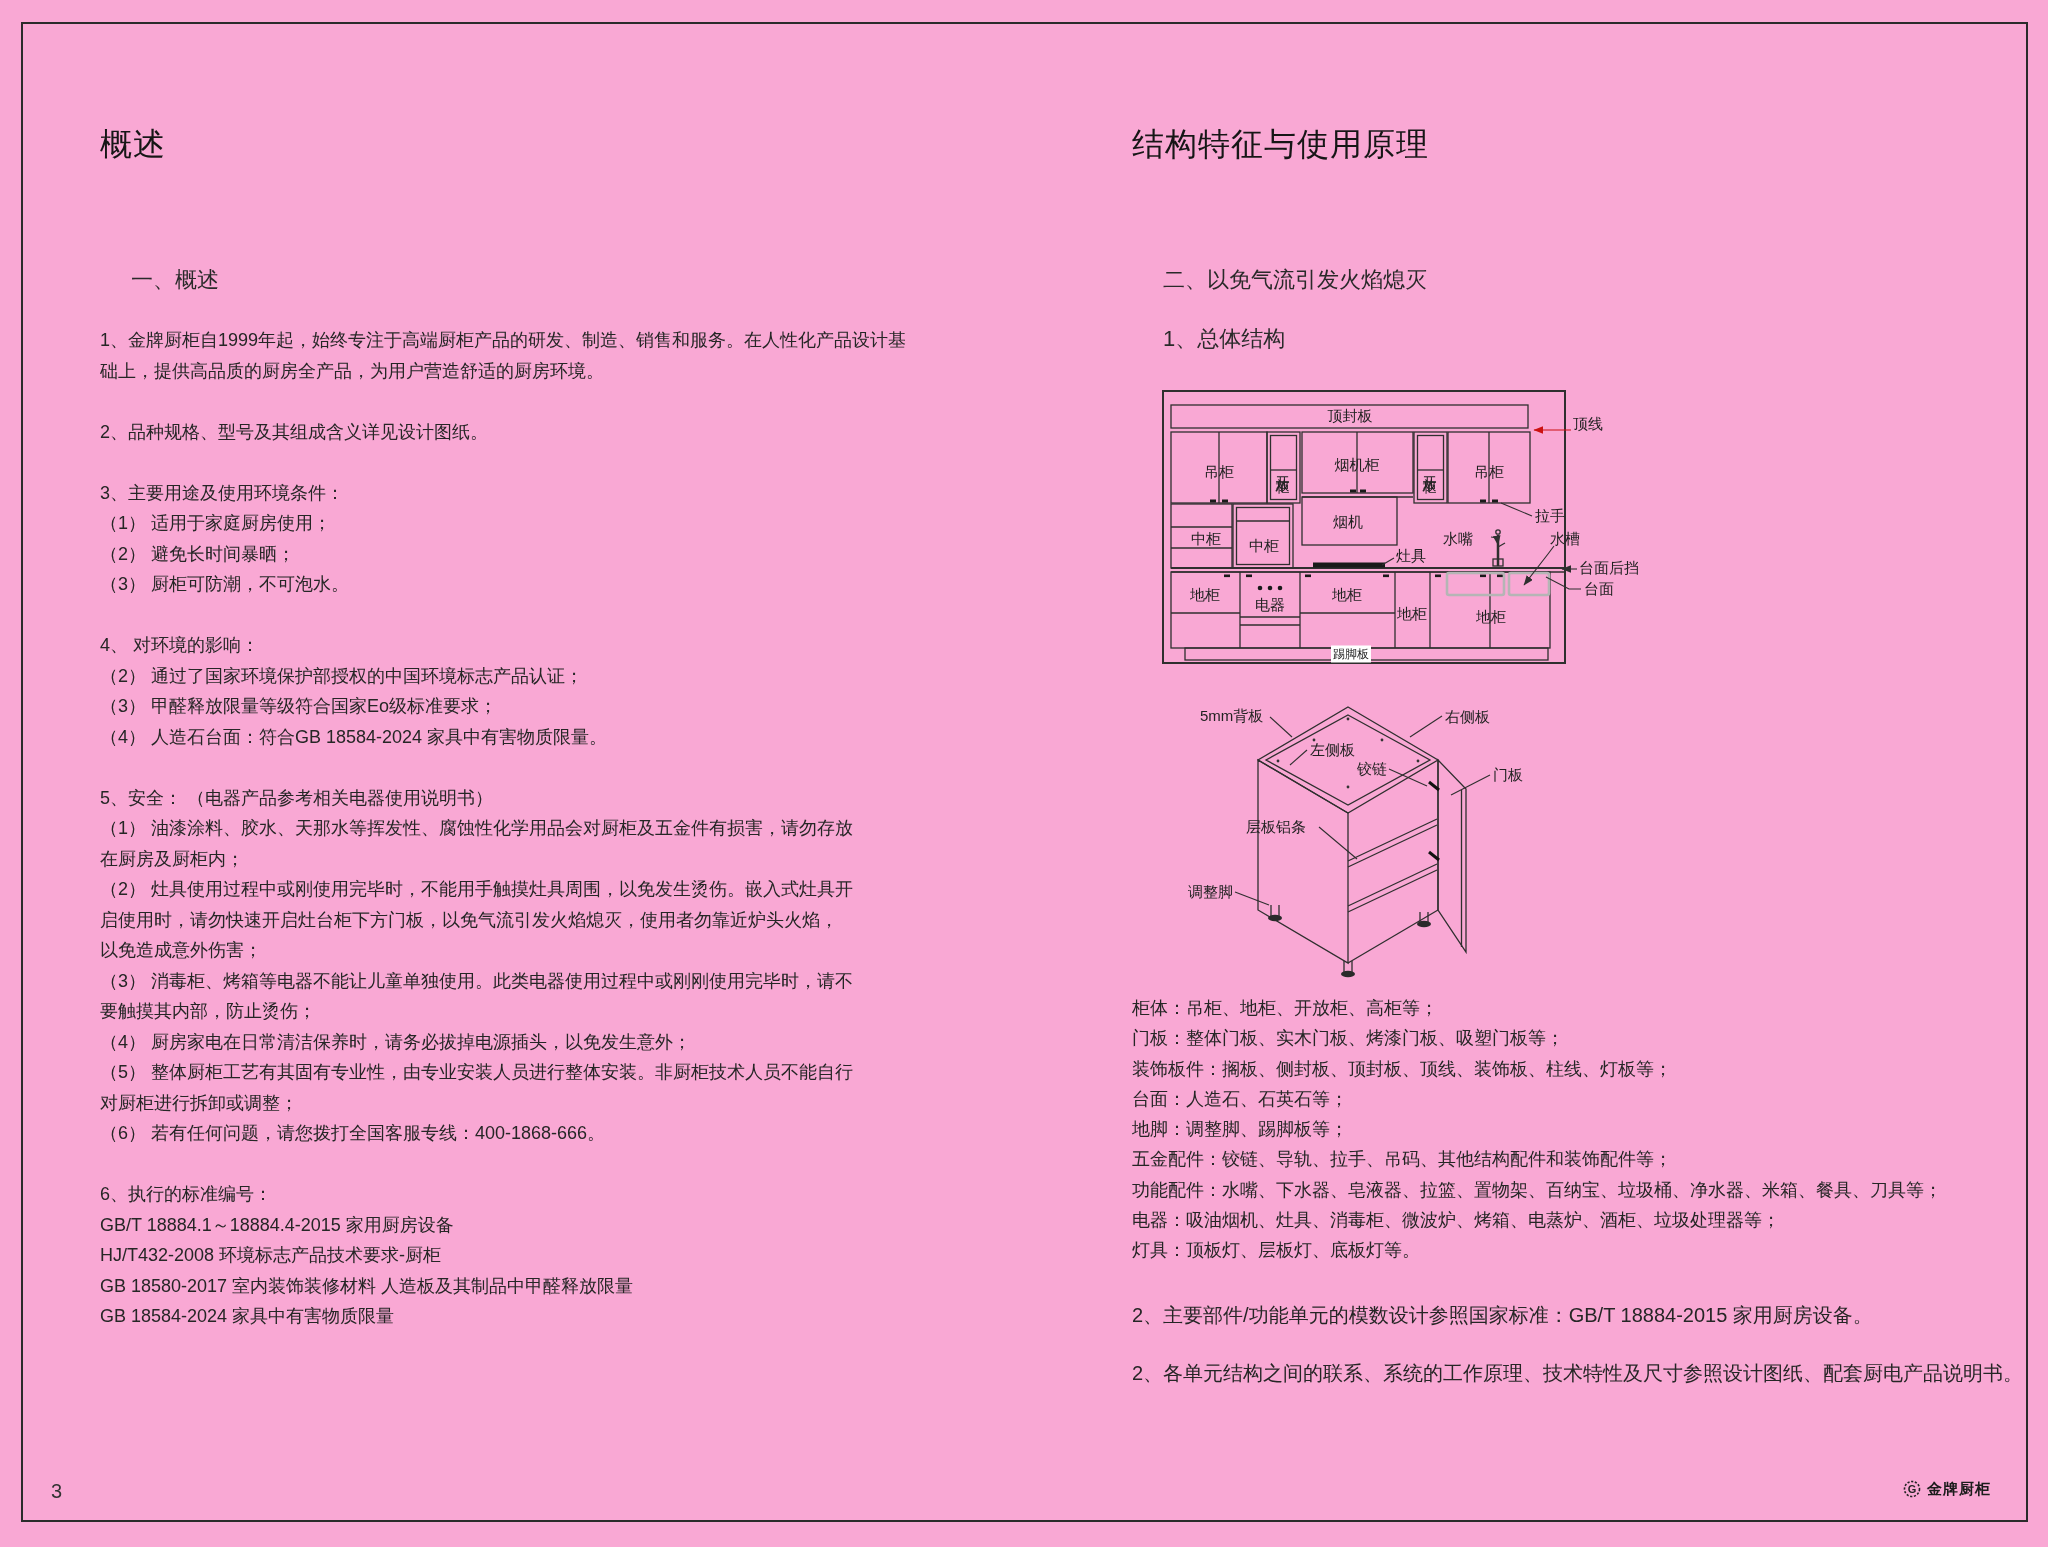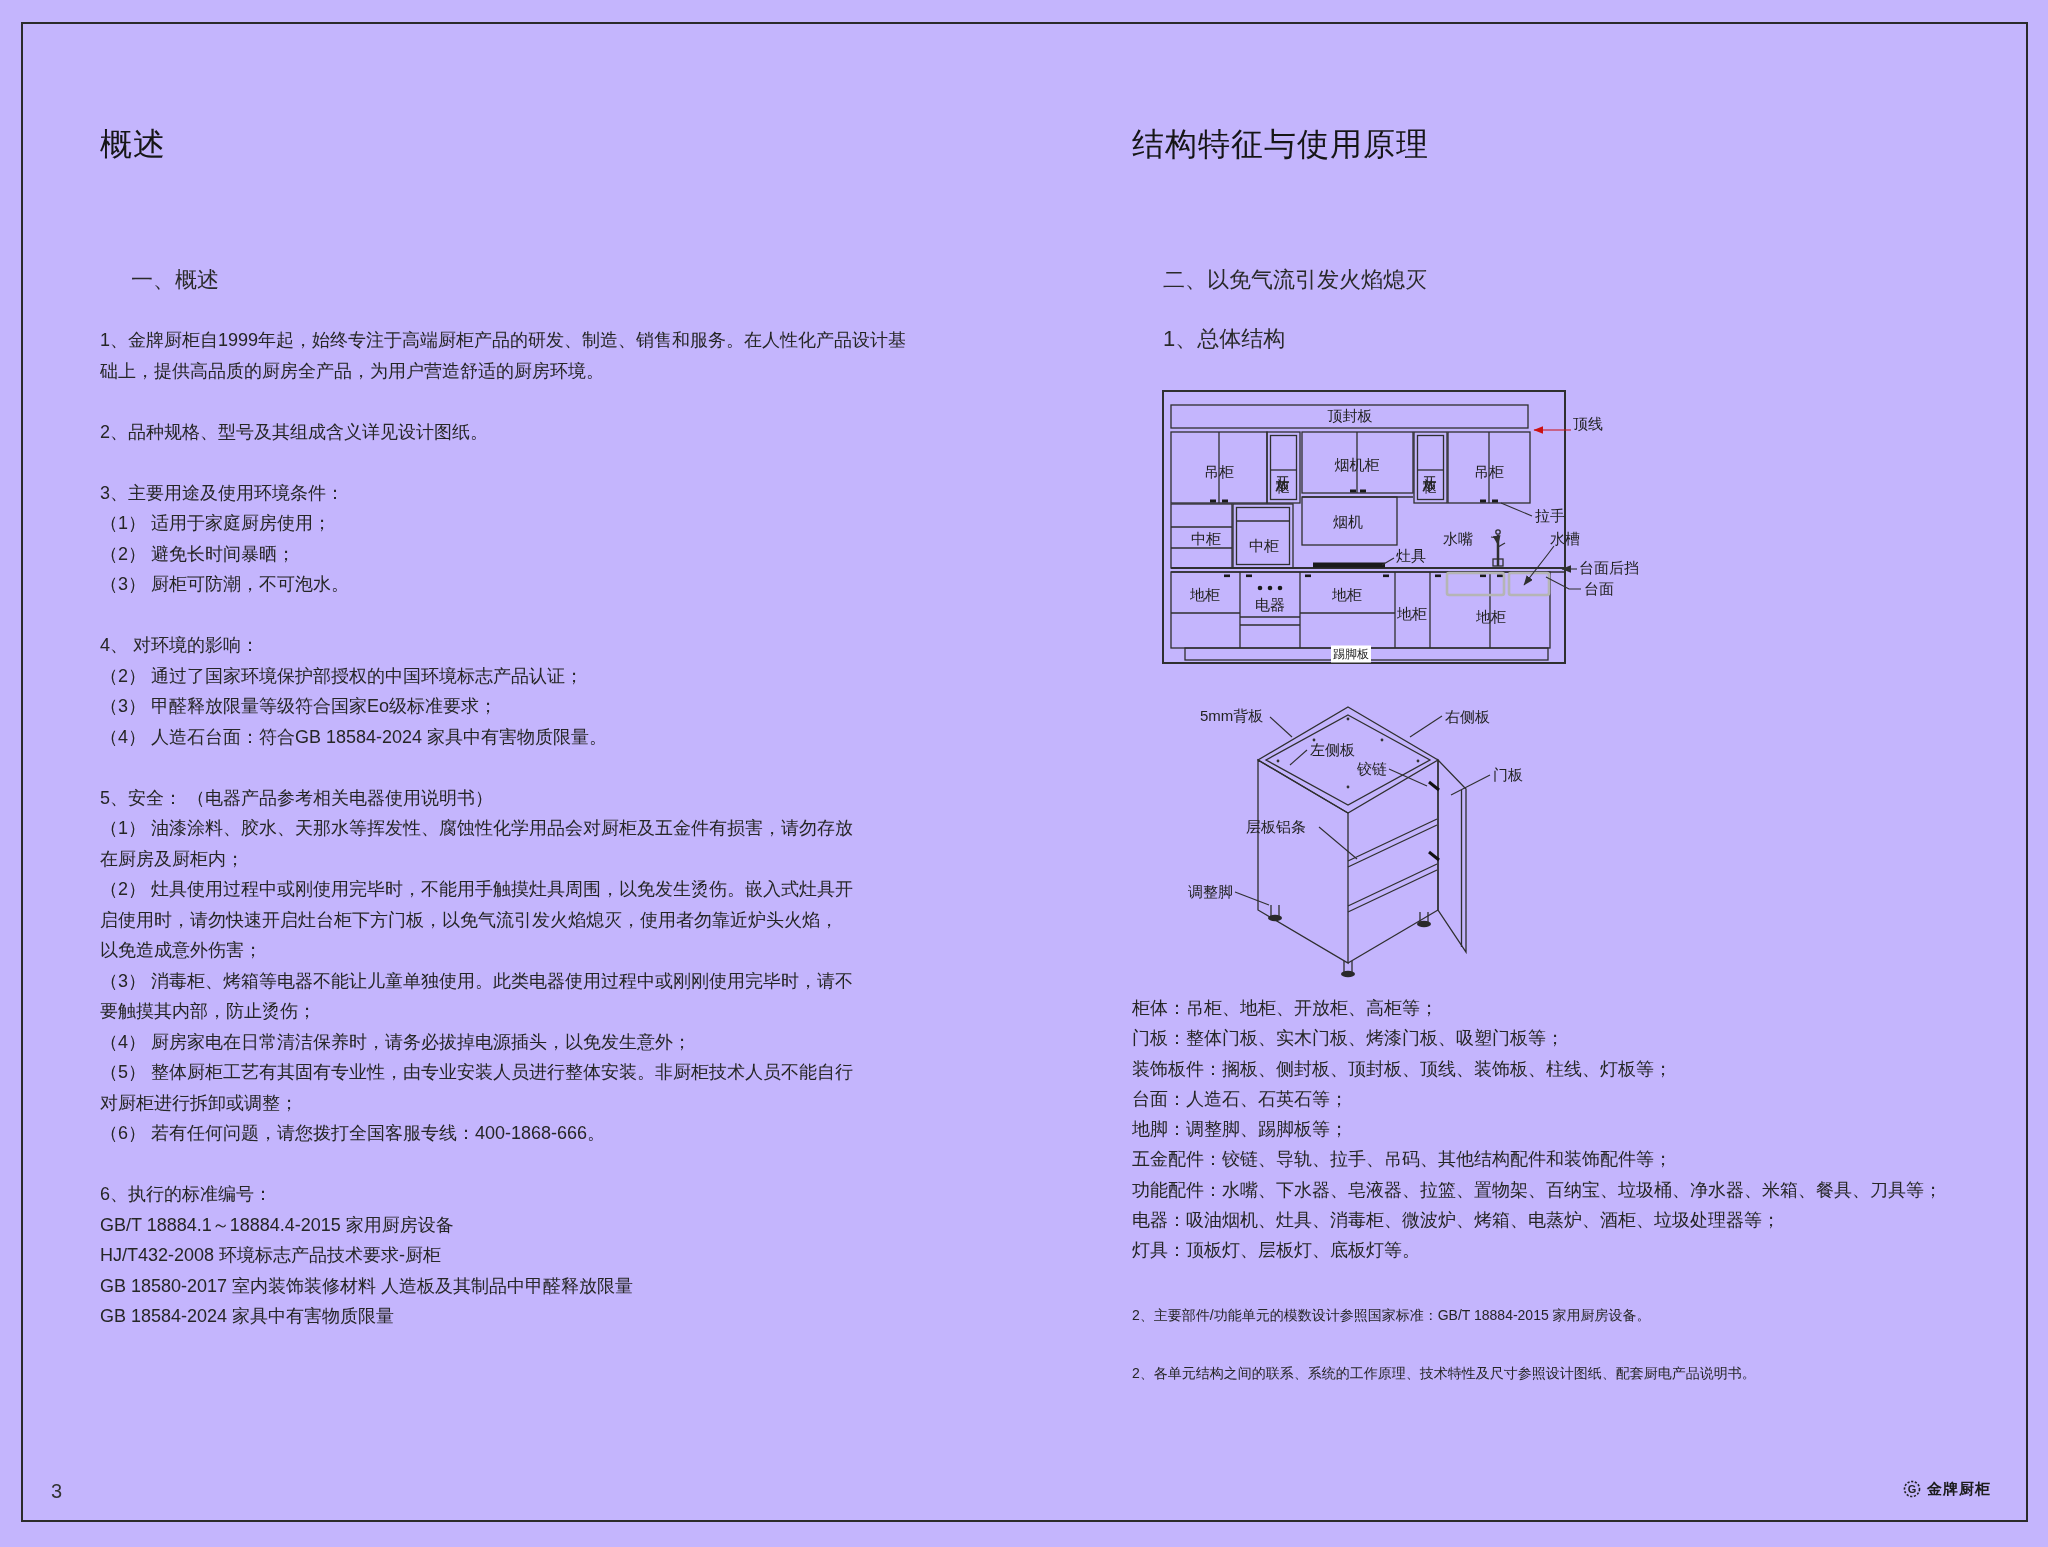--- a/index.html
+++ b/index.html
@@ -1,26 +1,26 @@
 <!DOCTYPE html>
 <html><head>
 <meta charset="utf-8">
 <style>
   html,body{margin:0;padding:0;background:#e8e8e8;}
-  .page{position:relative;width:2048px;height:1547px;background:#c4b5fd;overflow:hidden;
+  .page{position:relative;width:2048px;height:1547px;background:#f9a8d4;overflow:hidden;
         font-family:"Liberation Sans","DejaVu Sans",sans-serif;color:#1f1f1f;}
   .pborder{position:absolute;left:21px;top:22px;width:2003px;height:1496px;border:2px solid #2b2b2b;}
   .coltitle{position:absolute;font-size:32px;line-height:40px;font-weight:500;letter-spacing:1px;color:#161616;white-space:nowrap;}
   .heading{position:absolute;font-size:22px;line-height:22px;color:#2a2a2a;white-space:nowrap;margin-left:31px;}
   .textblock{position:absolute;width:920px;}
   .bline{font-size:18px;line-height:30.5px;white-space:nowrap;color:#262626;}
   .gap{margin-top:30.5px;}
   .complist{position:absolute;width:920px;}
   .cline{font-size:18px;line-height:30.3px;white-space:nowrap;color:#262626;}
-  .para{position:absolute;font-size:14px;line-height:26px;white-space:nowrap;color:#262626;}
+  .para{position:absolute;font-size:20px;line-height:26px;white-space:nowrap;color:#262626;}
   .diagram{position:absolute;}
   .diagram svg{position:absolute;left:0;top:0;}
   .lc,.ls,.lv,.lk{position:absolute;font-size:15px;color:#222;white-space:nowrap;z-index:3;}
   .lc{transform:translate(-50%,-50%);}
   .ls{transform:translateY(-50%);}
   .lv{transform:translate(-50%,-50%);writing-mode:vertical-rl;text-orientation:upright;font-size:14px;letter-spacing:2px;line-height:1;}
   .lk{transform:translate(-50%,-50%);font-size:12px;background:#fff;padding:0 2px;}
   .st{stroke:#2f2f2f;fill:none;stroke-width:1.3;}
   .thin{stroke:#2f2f2f;fill:none;stroke-width:1.1;}
   .pagenum{position:absolute;left:51px;top:1480px;font-size:20px;color:#333;}

